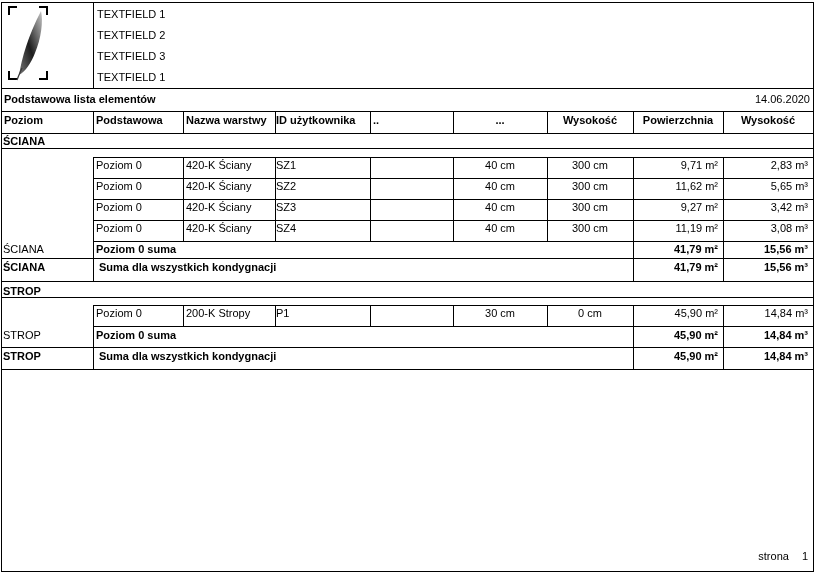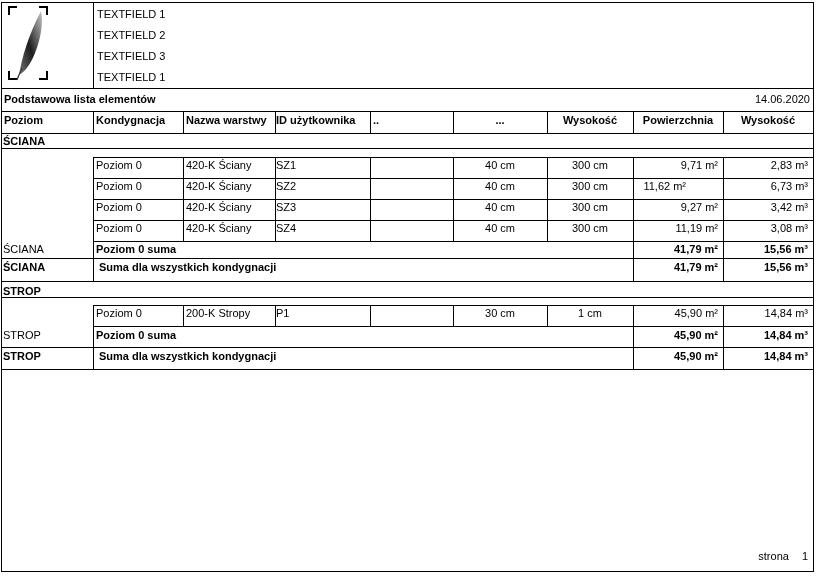--- a/index.html
+++ b/index.html
@@ -36,21 +36,21 @@
 
   <div class="cell" style="left:97px;top:8px">TEXTFIELD 1</div>
   <div class="cell" style="left:97px;top:29px">TEXTFIELD 2</div>
   <div class="cell" style="left:97px;top:50px">TEXTFIELD 3</div>
   <div class="cell" style="left:97px;top:71px">TEXTFIELD 1</div>
 
   <div class="cell b" style="left:4px;top:93px">Podstawowa lista elementów</div>
   <div class="cell rt" style="left:650px;top:93px;width:160px">14.06.2020</div>
 
   <div class="cell b" style="left:4px;top:114px">Poziom</div>
-  <div class="cell b" style="left:96px;top:114px">Kondygnacja</div>
+  <div class="cell b" style="left:96px;top:114px">Podstawowa</div>
   <div class="cell b" style="left:186px;top:114px">Nazwa warstwy</div>
   <div class="cell b" style="left:276px;top:114px">ID użytkownika</div>
   <div class="cell b" style="left:373px;top:114px">..</div>
   <div class="cell b ctr" style="left:453px;top:114px;width:94px">...</div>
   <div class="cell b ctr" style="left:547px;top:114px;width:86px">Wysokość</div>
   <div class="cell b ctr" style="left:633px;top:114px;width:90px">Powierzchnia</div>
   <div class="cell b ctr" style="left:723px;top:114px;width:90px">Wysokość</div>
 
   <div class="cell b" style="left:3px;top:135px">ŚCIANA</div>
 
@@ -62,22 +62,22 @@
     <div class="cell ctr" style="left:547px;top:159px;width:86px">300 cm</div>
     <div class="cell rt" style="left:633px;top:159px;width:85px">9,71 m²</div>
     <div class="cell rt" style="left:723px;top:159px;width:85px">2,83 m³</div>
   </div>
   <div>
     <div class="cell" style="left:96px;top:180px">Poziom 0</div>
     <div class="cell" style="left:186px;top:180px">420-K Ściany</div>
     <div class="cell" style="left:276px;top:180px">SZ2</div>
     <div class="cell ctr" style="left:453px;top:180px;width:94px">40 cm</div>
     <div class="cell ctr" style="left:547px;top:180px;width:86px">300 cm</div>
-    <div class="cell rt" style="left:601px;top:180px;width:85px">11,62 m²</div>
-    <div class="cell rt" style="left:723px;top:180px;width:85px">6,73 m³</div>
+    <div class="cell rt" style="left:633px;top:180px;width:85px">11,62 m²</div>
+    <div class="cell rt" style="left:723px;top:180px;width:85px">5,65 m³</div>
   </div>
   <div>
     <div class="cell" style="left:96px;top:201px">Poziom 0</div>
     <div class="cell" style="left:186px;top:201px">420-K Ściany</div>
     <div class="cell" style="left:276px;top:201px">SZ3</div>
     <div class="cell ctr" style="left:453px;top:201px;width:94px">40 cm</div>
     <div class="cell ctr" style="left:547px;top:201px;width:86px">300 cm</div>
     <div class="cell rt" style="left:633px;top:201px;width:85px">9,27 m²</div>
     <div class="cell rt" style="left:723px;top:201px;width:85px">3,42 m³</div>
   </div>
@@ -105,21 +105,21 @@
     <div class="cell rt b" style="left:723px;top:261px;width:85px">15,56 m³</div>
   </div>
 
   <div class="cell b" style="left:3px;top:285px">STROP</div>
 
   <div>
     <div class="cell" style="left:96px;top:307px">Poziom 0</div>
     <div class="cell" style="left:186px;top:307px">200-K Stropy</div>
     <div class="cell" style="left:276px;top:307px">P1</div>
     <div class="cell ctr" style="left:453px;top:307px;width:94px">30 cm</div>
-    <div class="cell ctr" style="left:547px;top:307px;width:86px">1 cm</div>
+    <div class="cell ctr" style="left:547px;top:307px;width:86px">0 cm</div>
     <div class="cell rt" style="left:633px;top:307px;width:85px">45,90 m²</div>
     <div class="cell rt" style="left:723px;top:307px;width:85px">14,84 m³</div>
   </div>
 
   <div>
     <div class="cell" style="left:3px;top:329px">STROP</div>
     <div class="cell b" style="left:96px;top:329px">Poziom 0 suma</div>
     <div class="cell rt b" style="left:633px;top:329px;width:85px">45,90 m²</div>
     <div class="cell rt b" style="left:723px;top:329px;width:85px">14,84 m³</div>
   </div>

